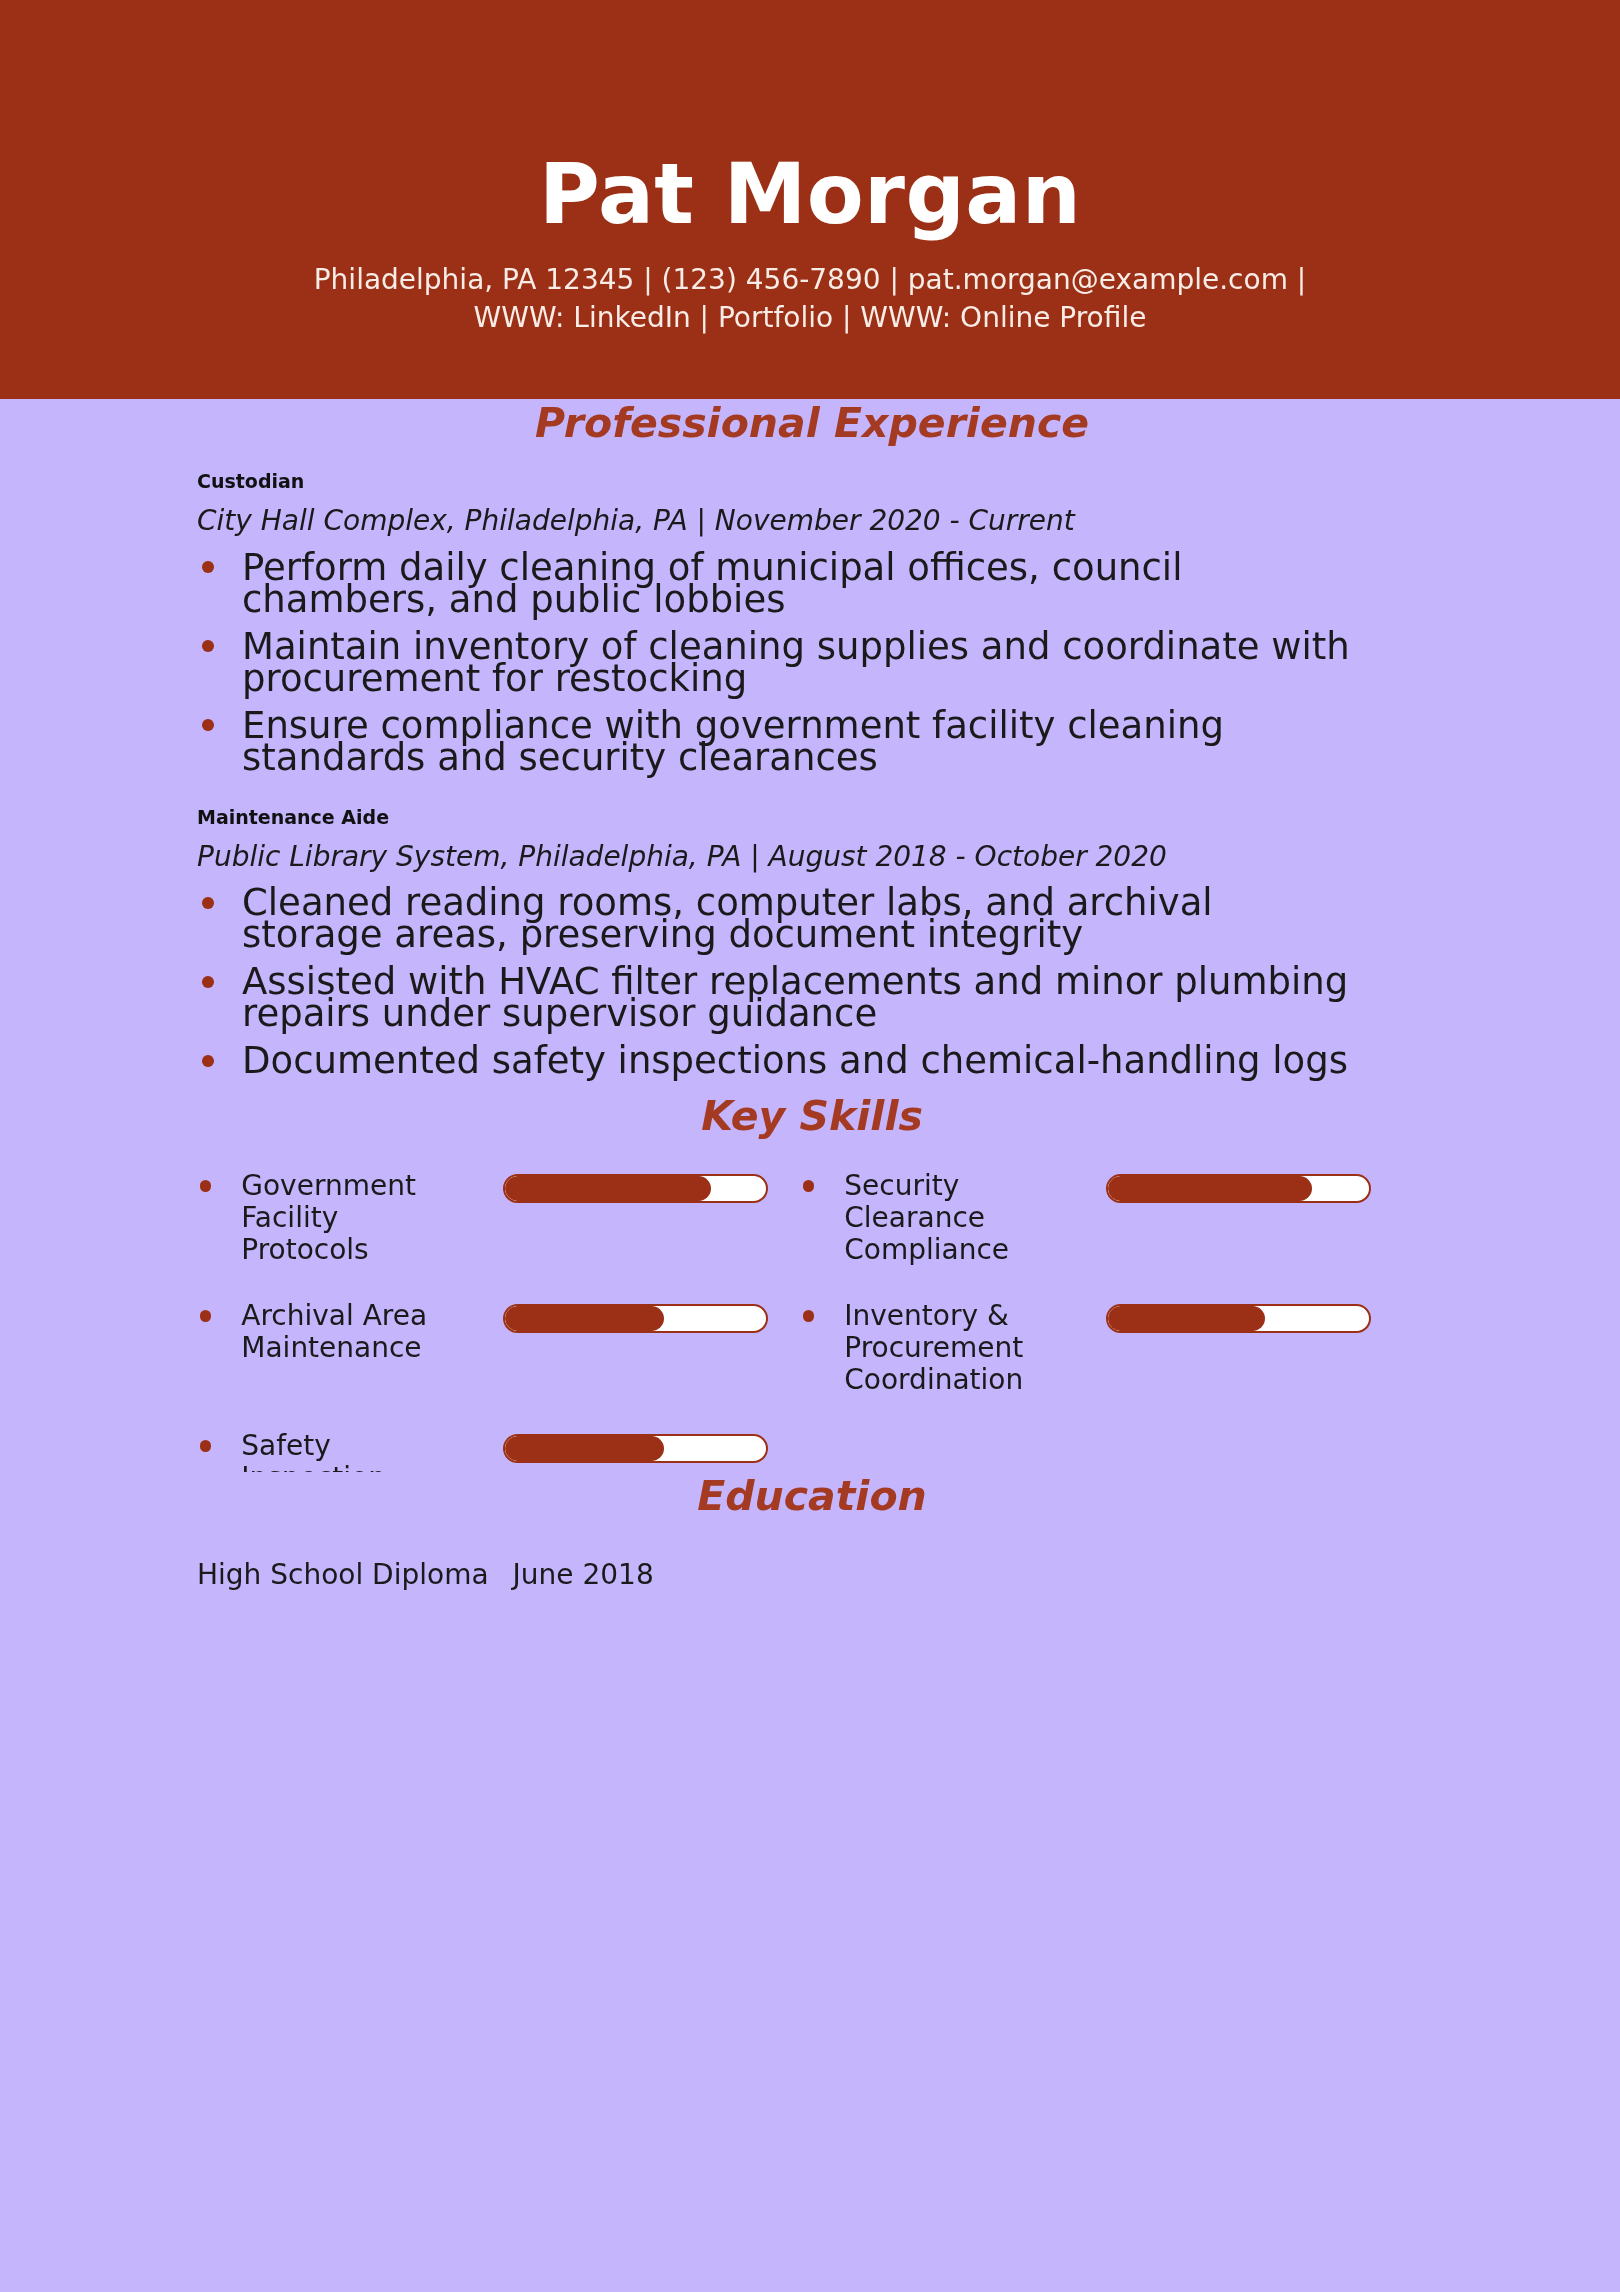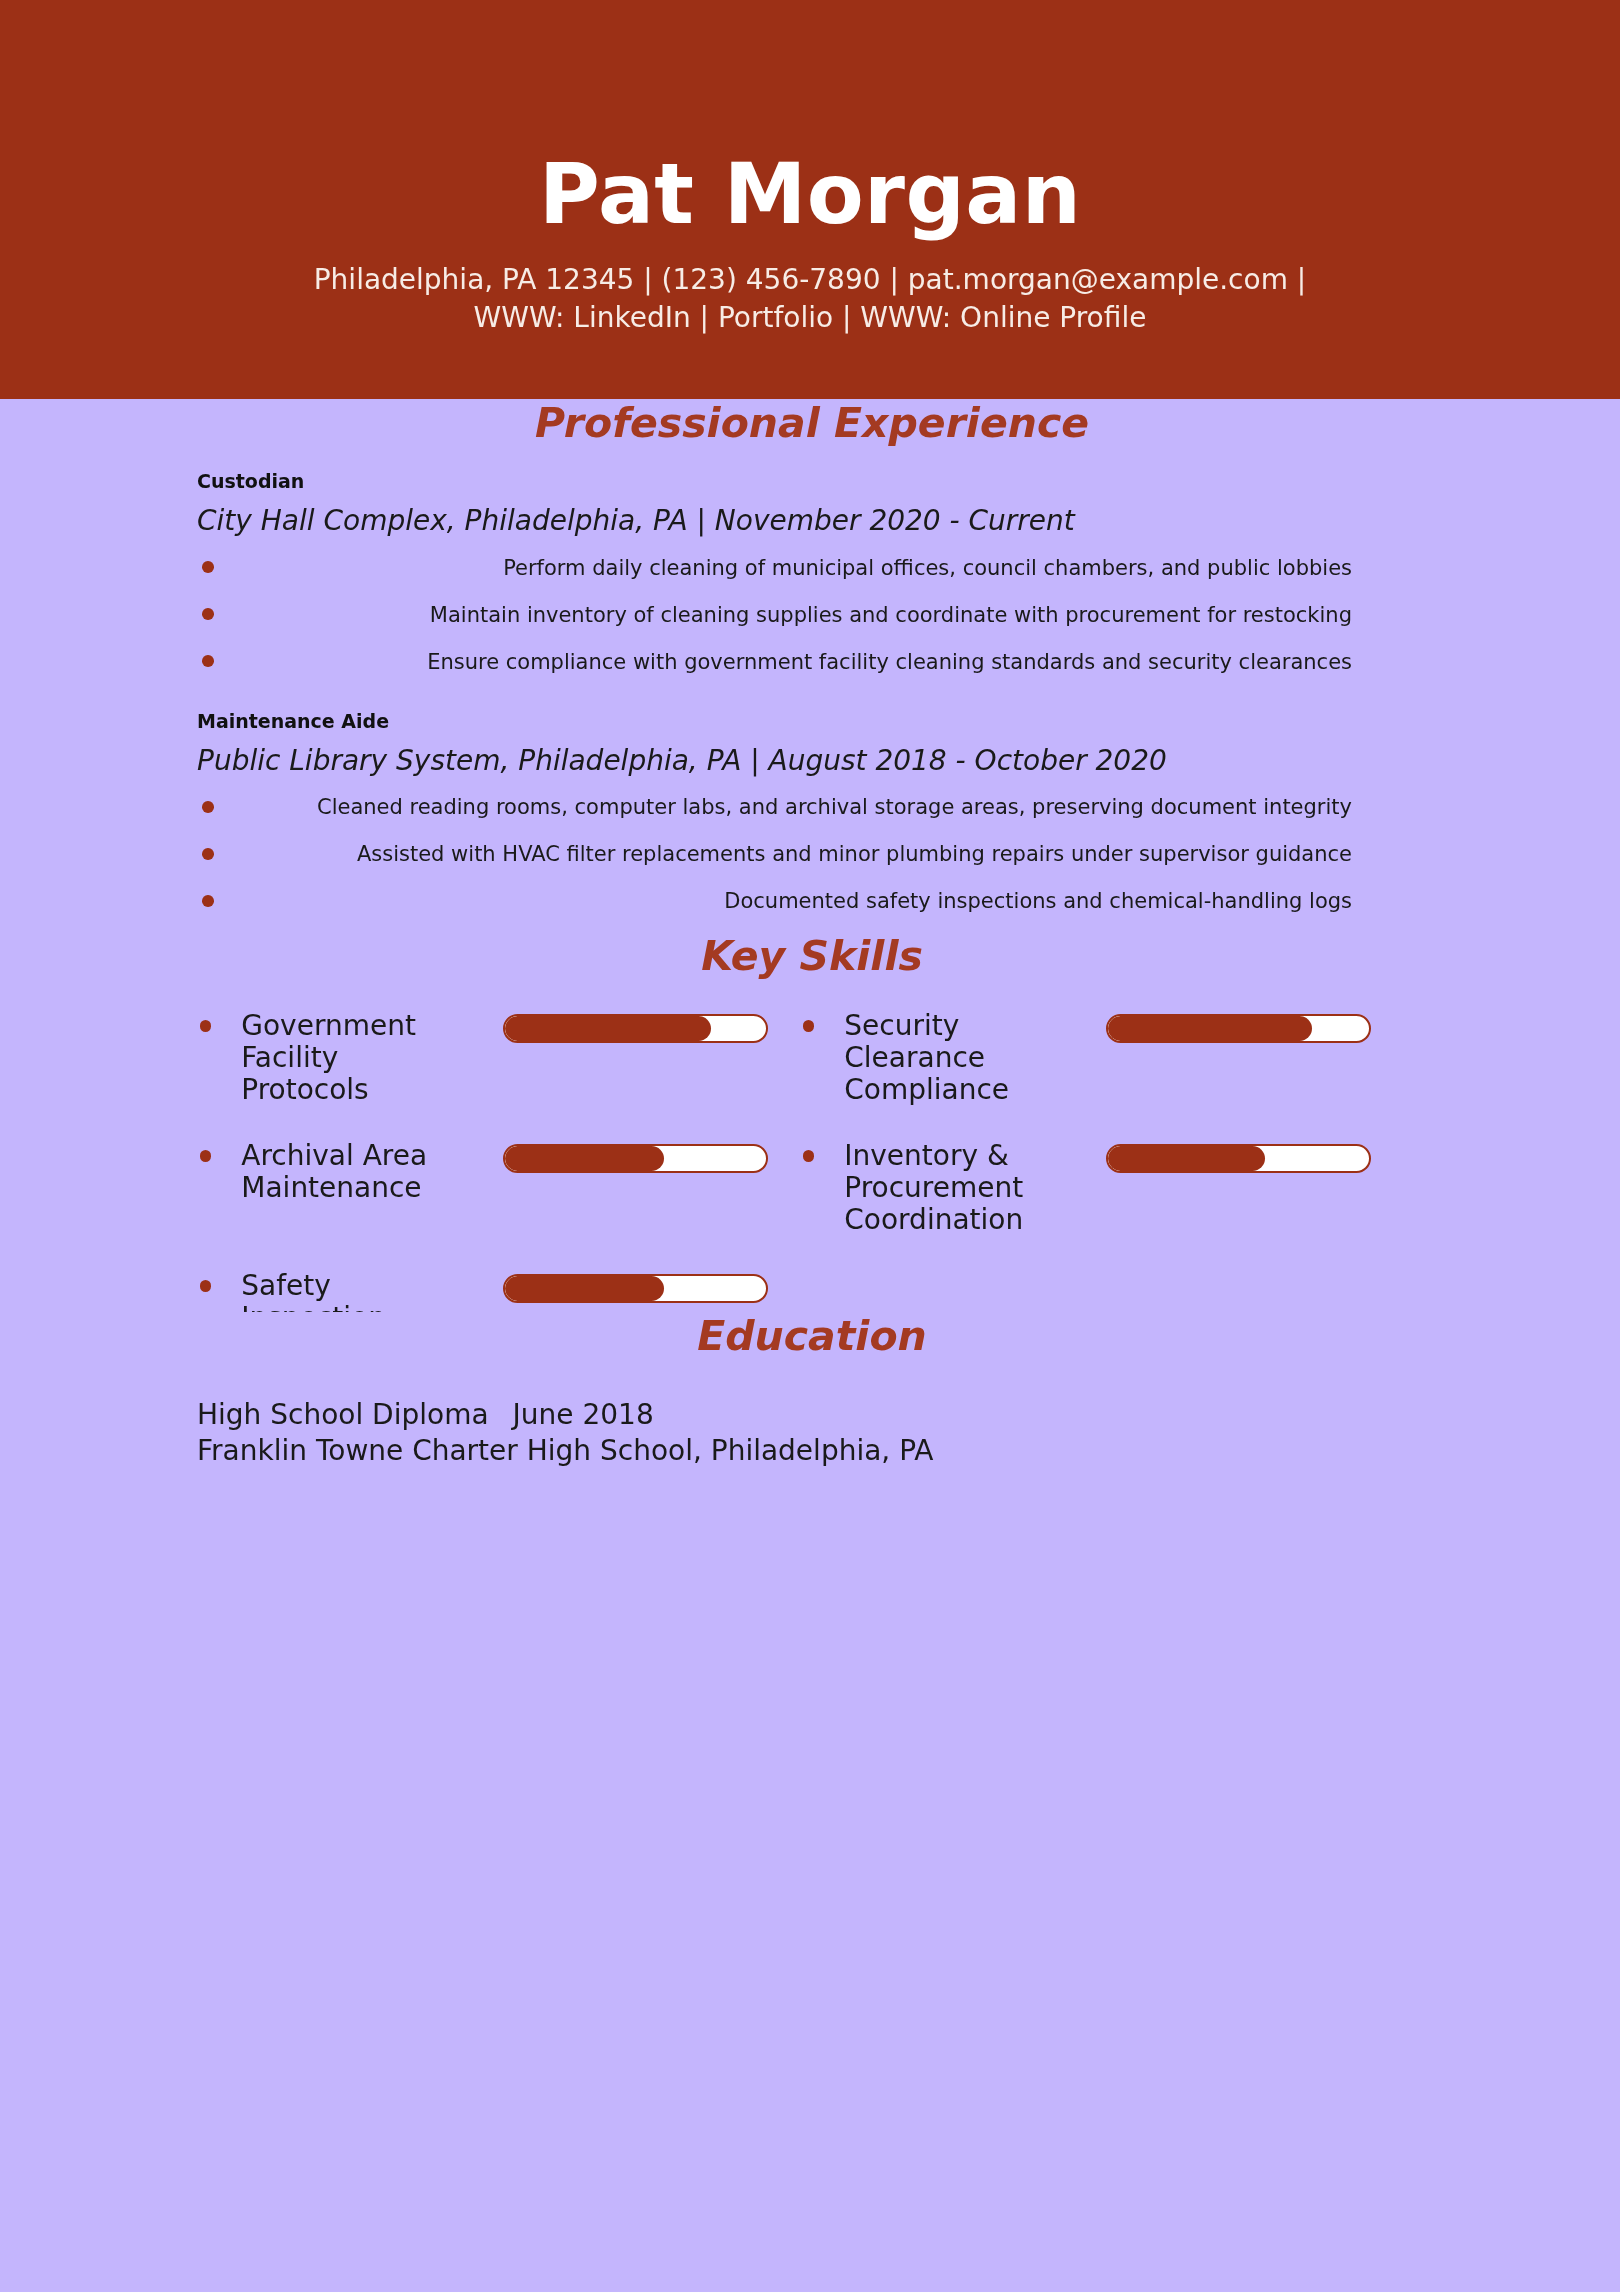--- a/index.html
+++ b/index.html
@@ -67,25 +67,24 @@
   }
   ul.bullets{
     list-style:none;
     margin:14.3px 0 0 0;
     padding:0;
   }
   ul.bullets li{
     position:relative;
     padding-left:45px;
     margin-bottom:15px;
-    font-size:21px;
+    font-size:37px;
     line-height:32px;
     max-width:1155px;
     box-sizing:border-box;
-    text-align:right;
   }
   ul.bullets li::before{
     content:"";
     position:absolute;
     left:5.4px;
     top:9.9px;
     width:11.6px;
     height:11.6px;
     border-radius:50%;
     background:var(--accent,#9C3016);
@@ -232,18 +231,17 @@
       </div>
 
     </div>
 
     <h2 class="sec sec-edu">Education</h2>
 
     <div class="edu">
       <div>
         <span>High School Diploma</span><span class="edu-date">June 2018</span>
       </div>
-      <div>Franklin Towne Charter High School, Philadelphia, PA</div>
     </div>
 
   </main>
 </div>
 
 
 </body></html>

